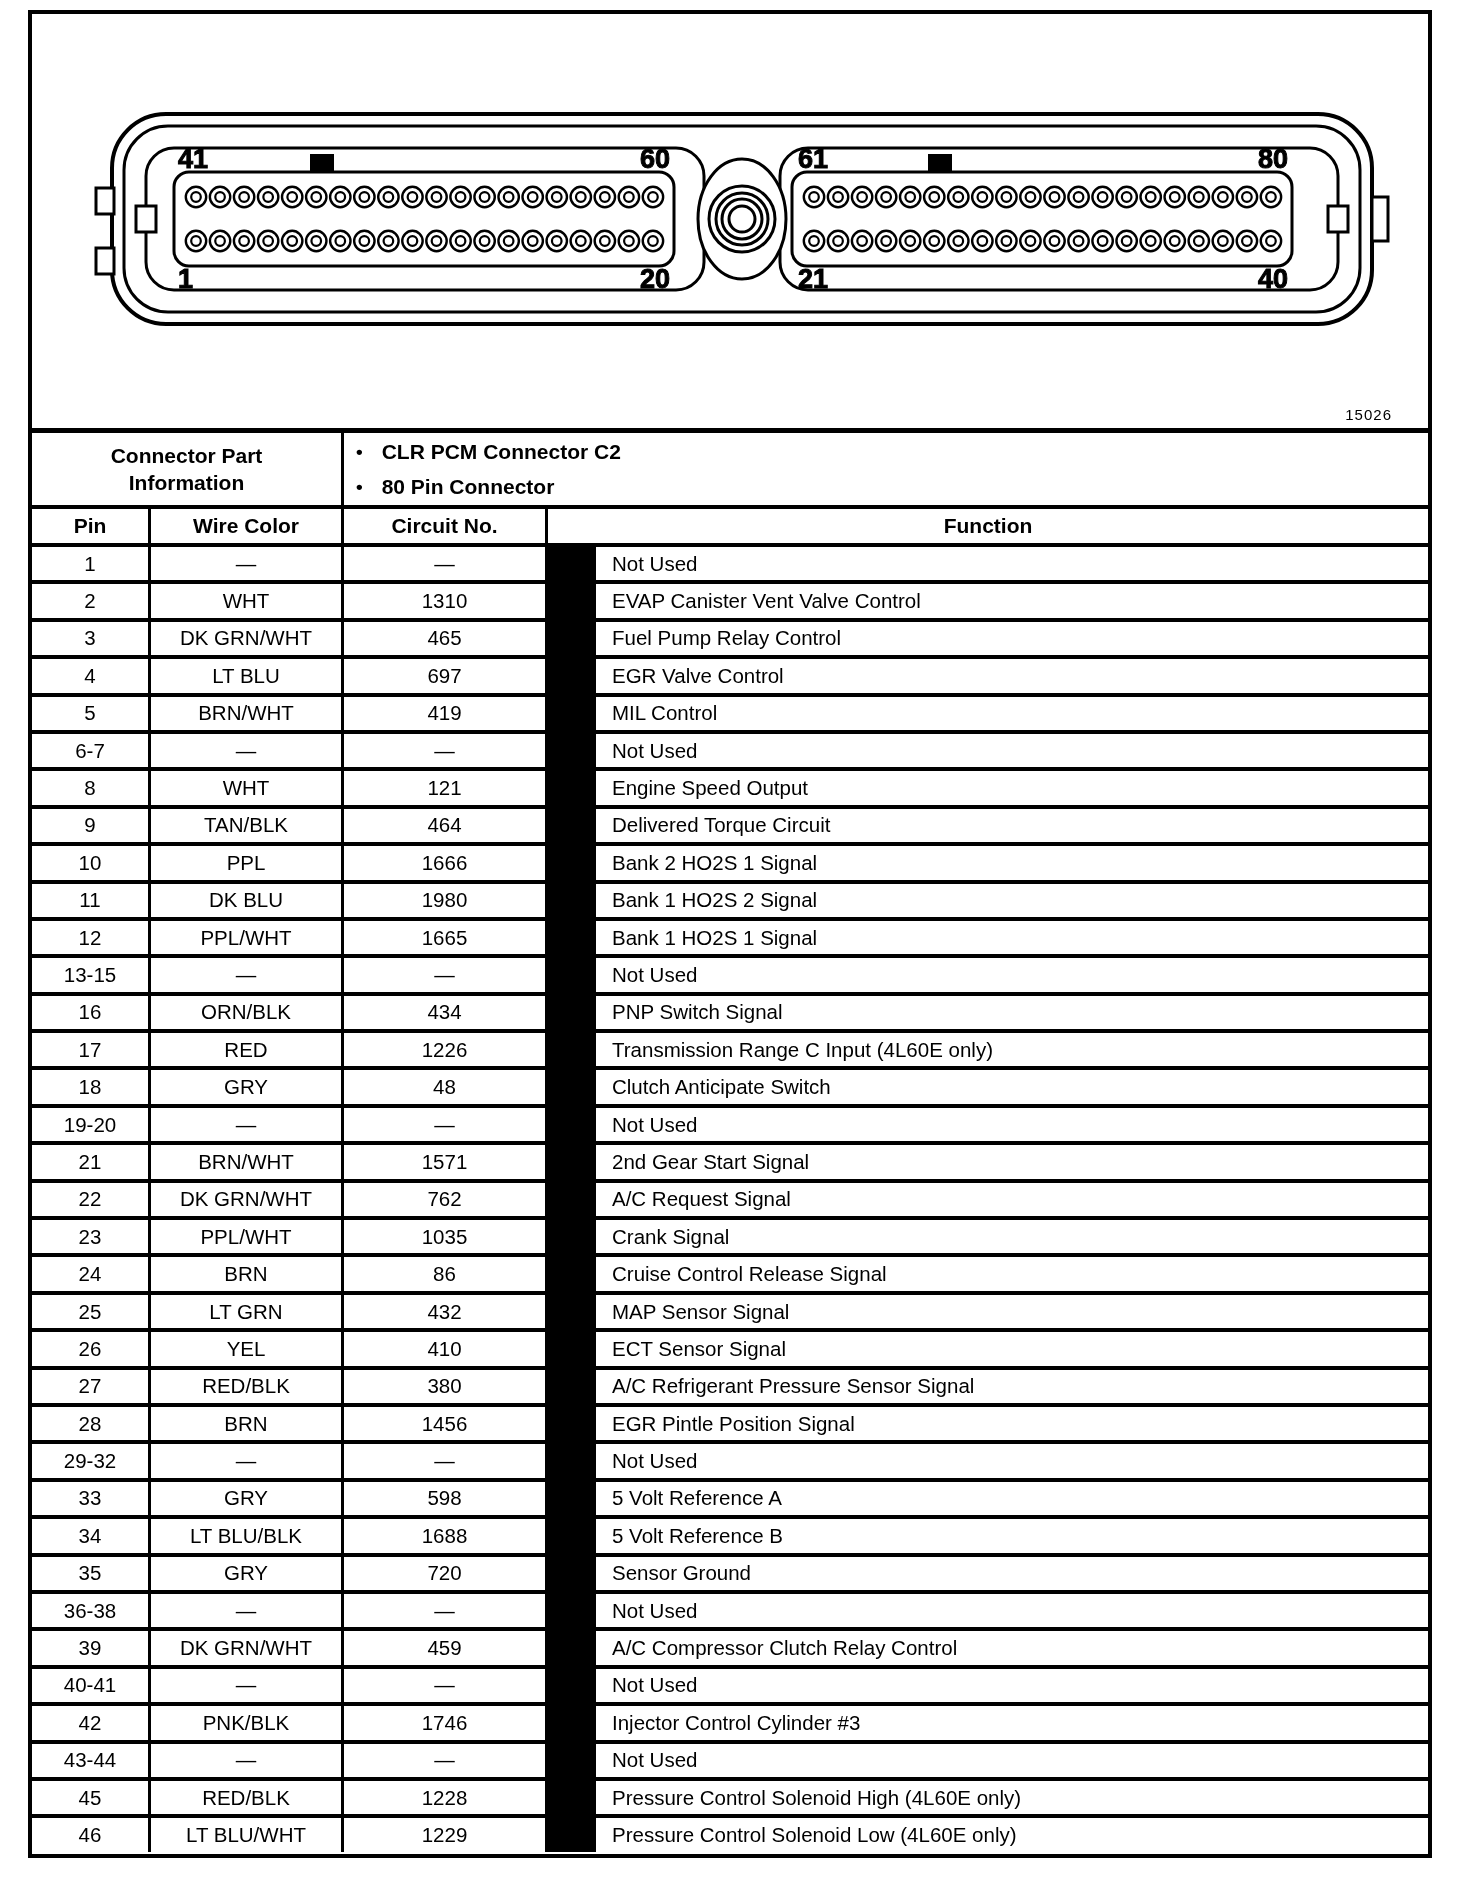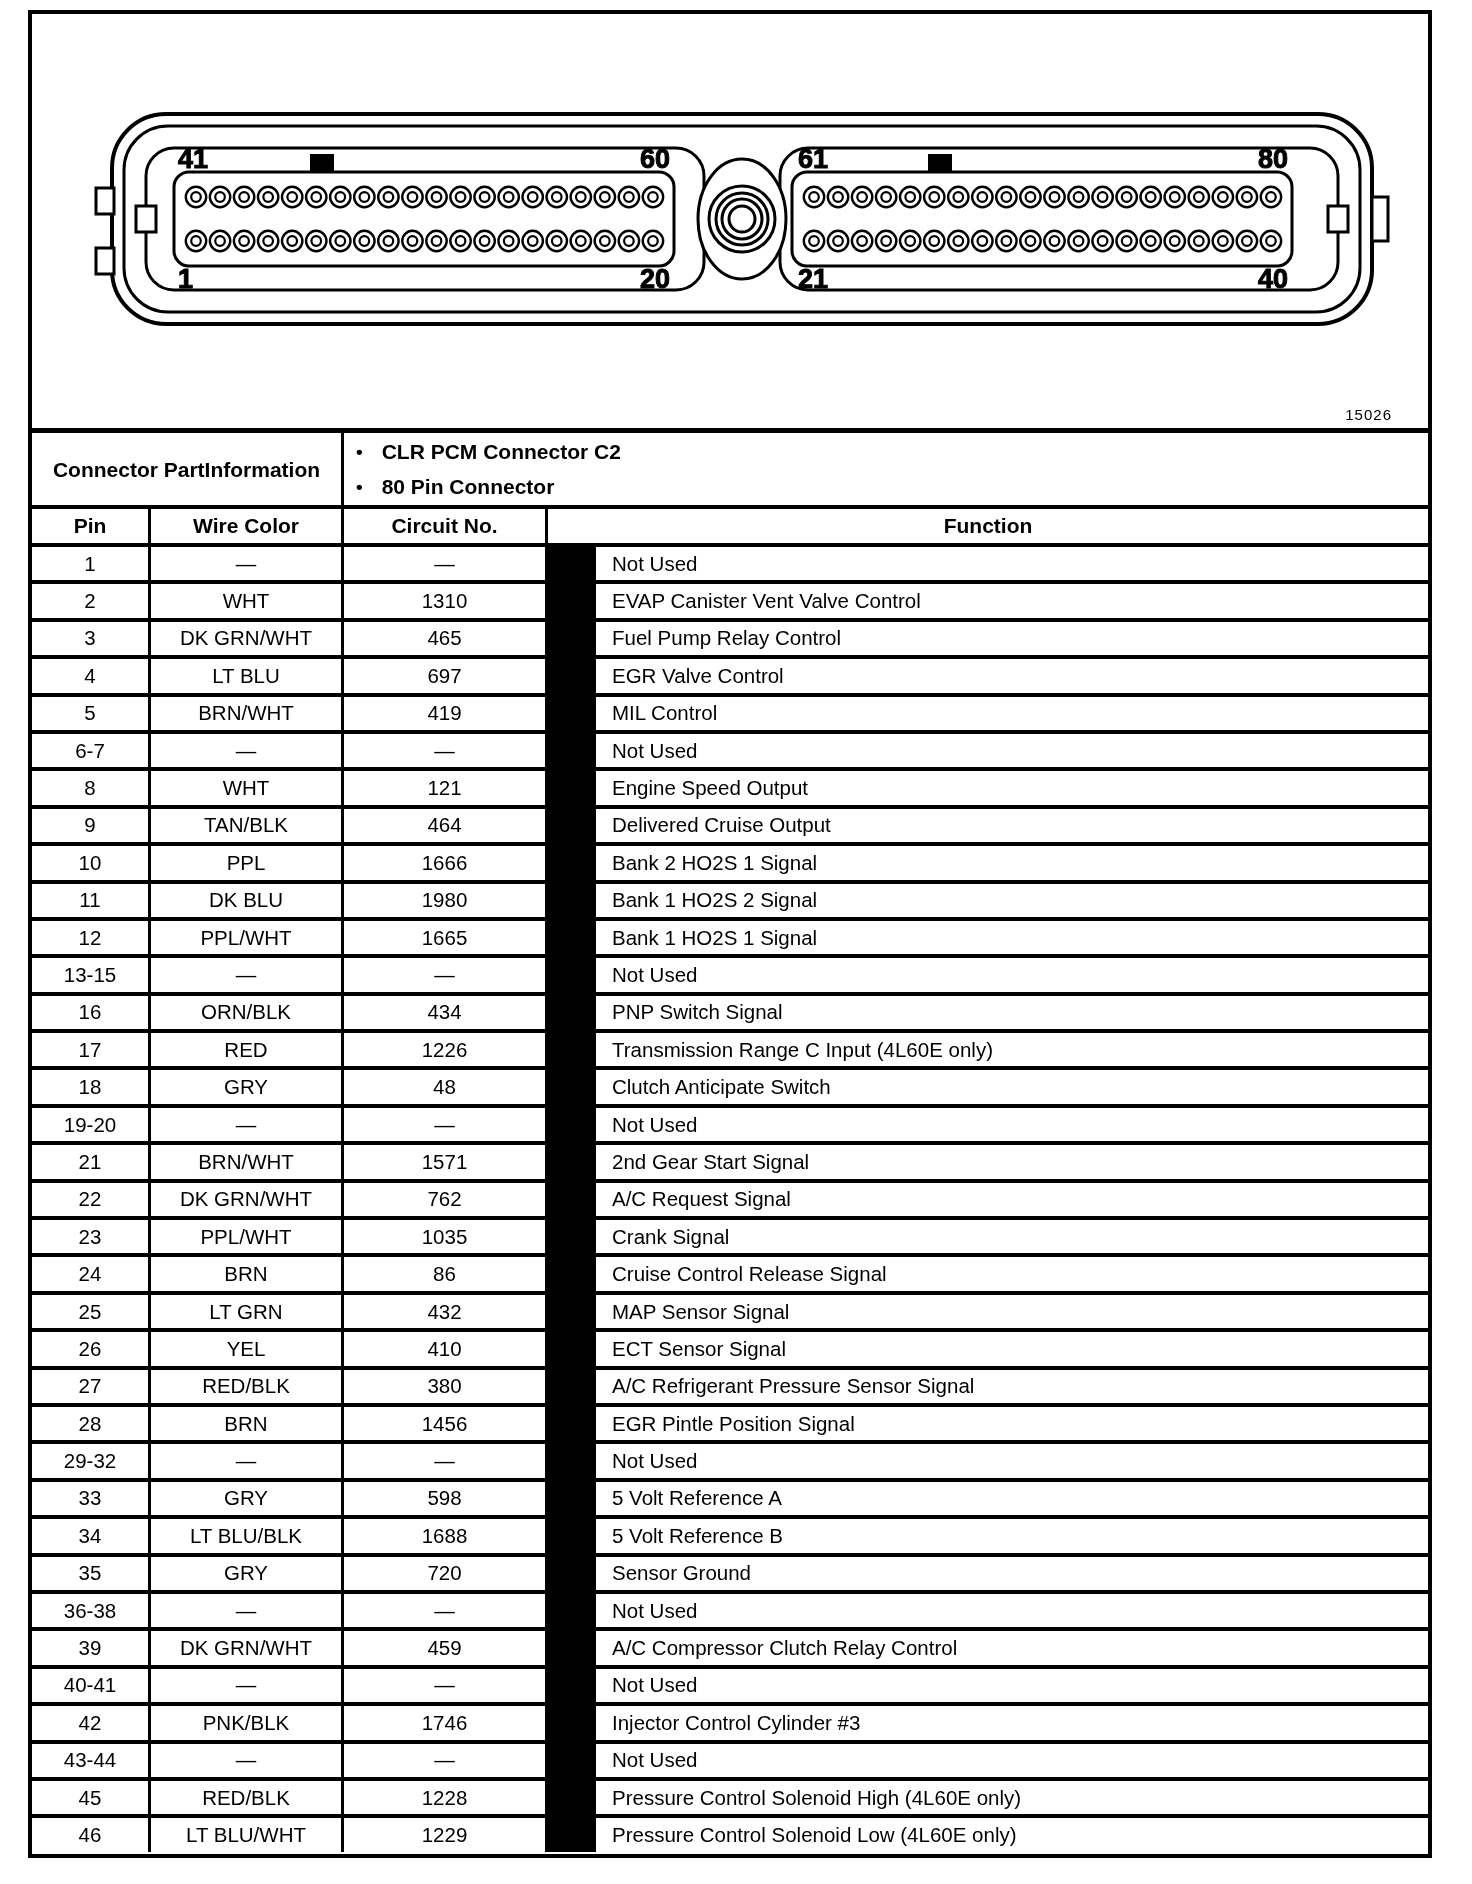--- a/index.html
+++ b/index.html
@@ -29,21 +29,21 @@
     grid-template-rows:72px 34px;
     grid-auto-rows:33.4px;
     column-gap:3px; row-gap:4px;
   }
   .cell {
     background:#fff; display:flex; align-items:center; justify-content:center;
     font-size:20.5px; white-space:nowrap; overflow:hidden;
   }
   .cell.fn { justify-content:flex-start; padding-left:16px;margin-left:48px; }
   .hdr { font-weight:700; font-size:21px; }
-  .part-info { grid-column:1 / 3; flex-direction:row; line-height:27px; }
+  .part-info { grid-column:1 / 3; flex-direction:column; line-height:27px; }
   .bullets-cell { grid-column:3 / 5; justify-content:flex-start; padding-left:12px; }
   ul.bullets { list-style:none; margin:0; padding:0; font-weight:700; font-size:21px; }
   ul.bullets li { display:flex; align-items:center; height:35px; }
   .bullet-marker { display:inline-block; margin-right:19px; font-size:19px; }
   svg text { font-family:"Liberation Sans", sans-serif; font-weight:700; font-size:27px; fill:#000; }
 </style>
 </head>
 <body>
 
 <div class="page">
@@ -304,21 +304,21 @@
         <div class="cell">—</div>
         <div class="cell">—</div>
         <div class="cell fn">Not Used</div>
         <div class="cell">8</div>
         <div class="cell">WHT</div>
         <div class="cell">121</div>
         <div class="cell fn">Engine Speed Output</div>
         <div class="cell">9</div>
         <div class="cell">TAN/BLK</div>
         <div class="cell">464</div>
-        <div class="cell fn">Delivered Cruise Output</div>
+        <div class="cell fn">Delivered Torque Circuit</div>
         <div class="cell">10</div>
         <div class="cell">PPL</div>
         <div class="cell">1666</div>
         <div class="cell fn">Bank 2 HO2S 1 Signal</div>
         <div class="cell">11</div>
         <div class="cell">DK BLU</div>
         <div class="cell">1980</div>
         <div class="cell fn">Bank 1 HO2S 2 Signal</div>
         <div class="cell">12</div>
         <div class="cell">PPL/WHT</div>

